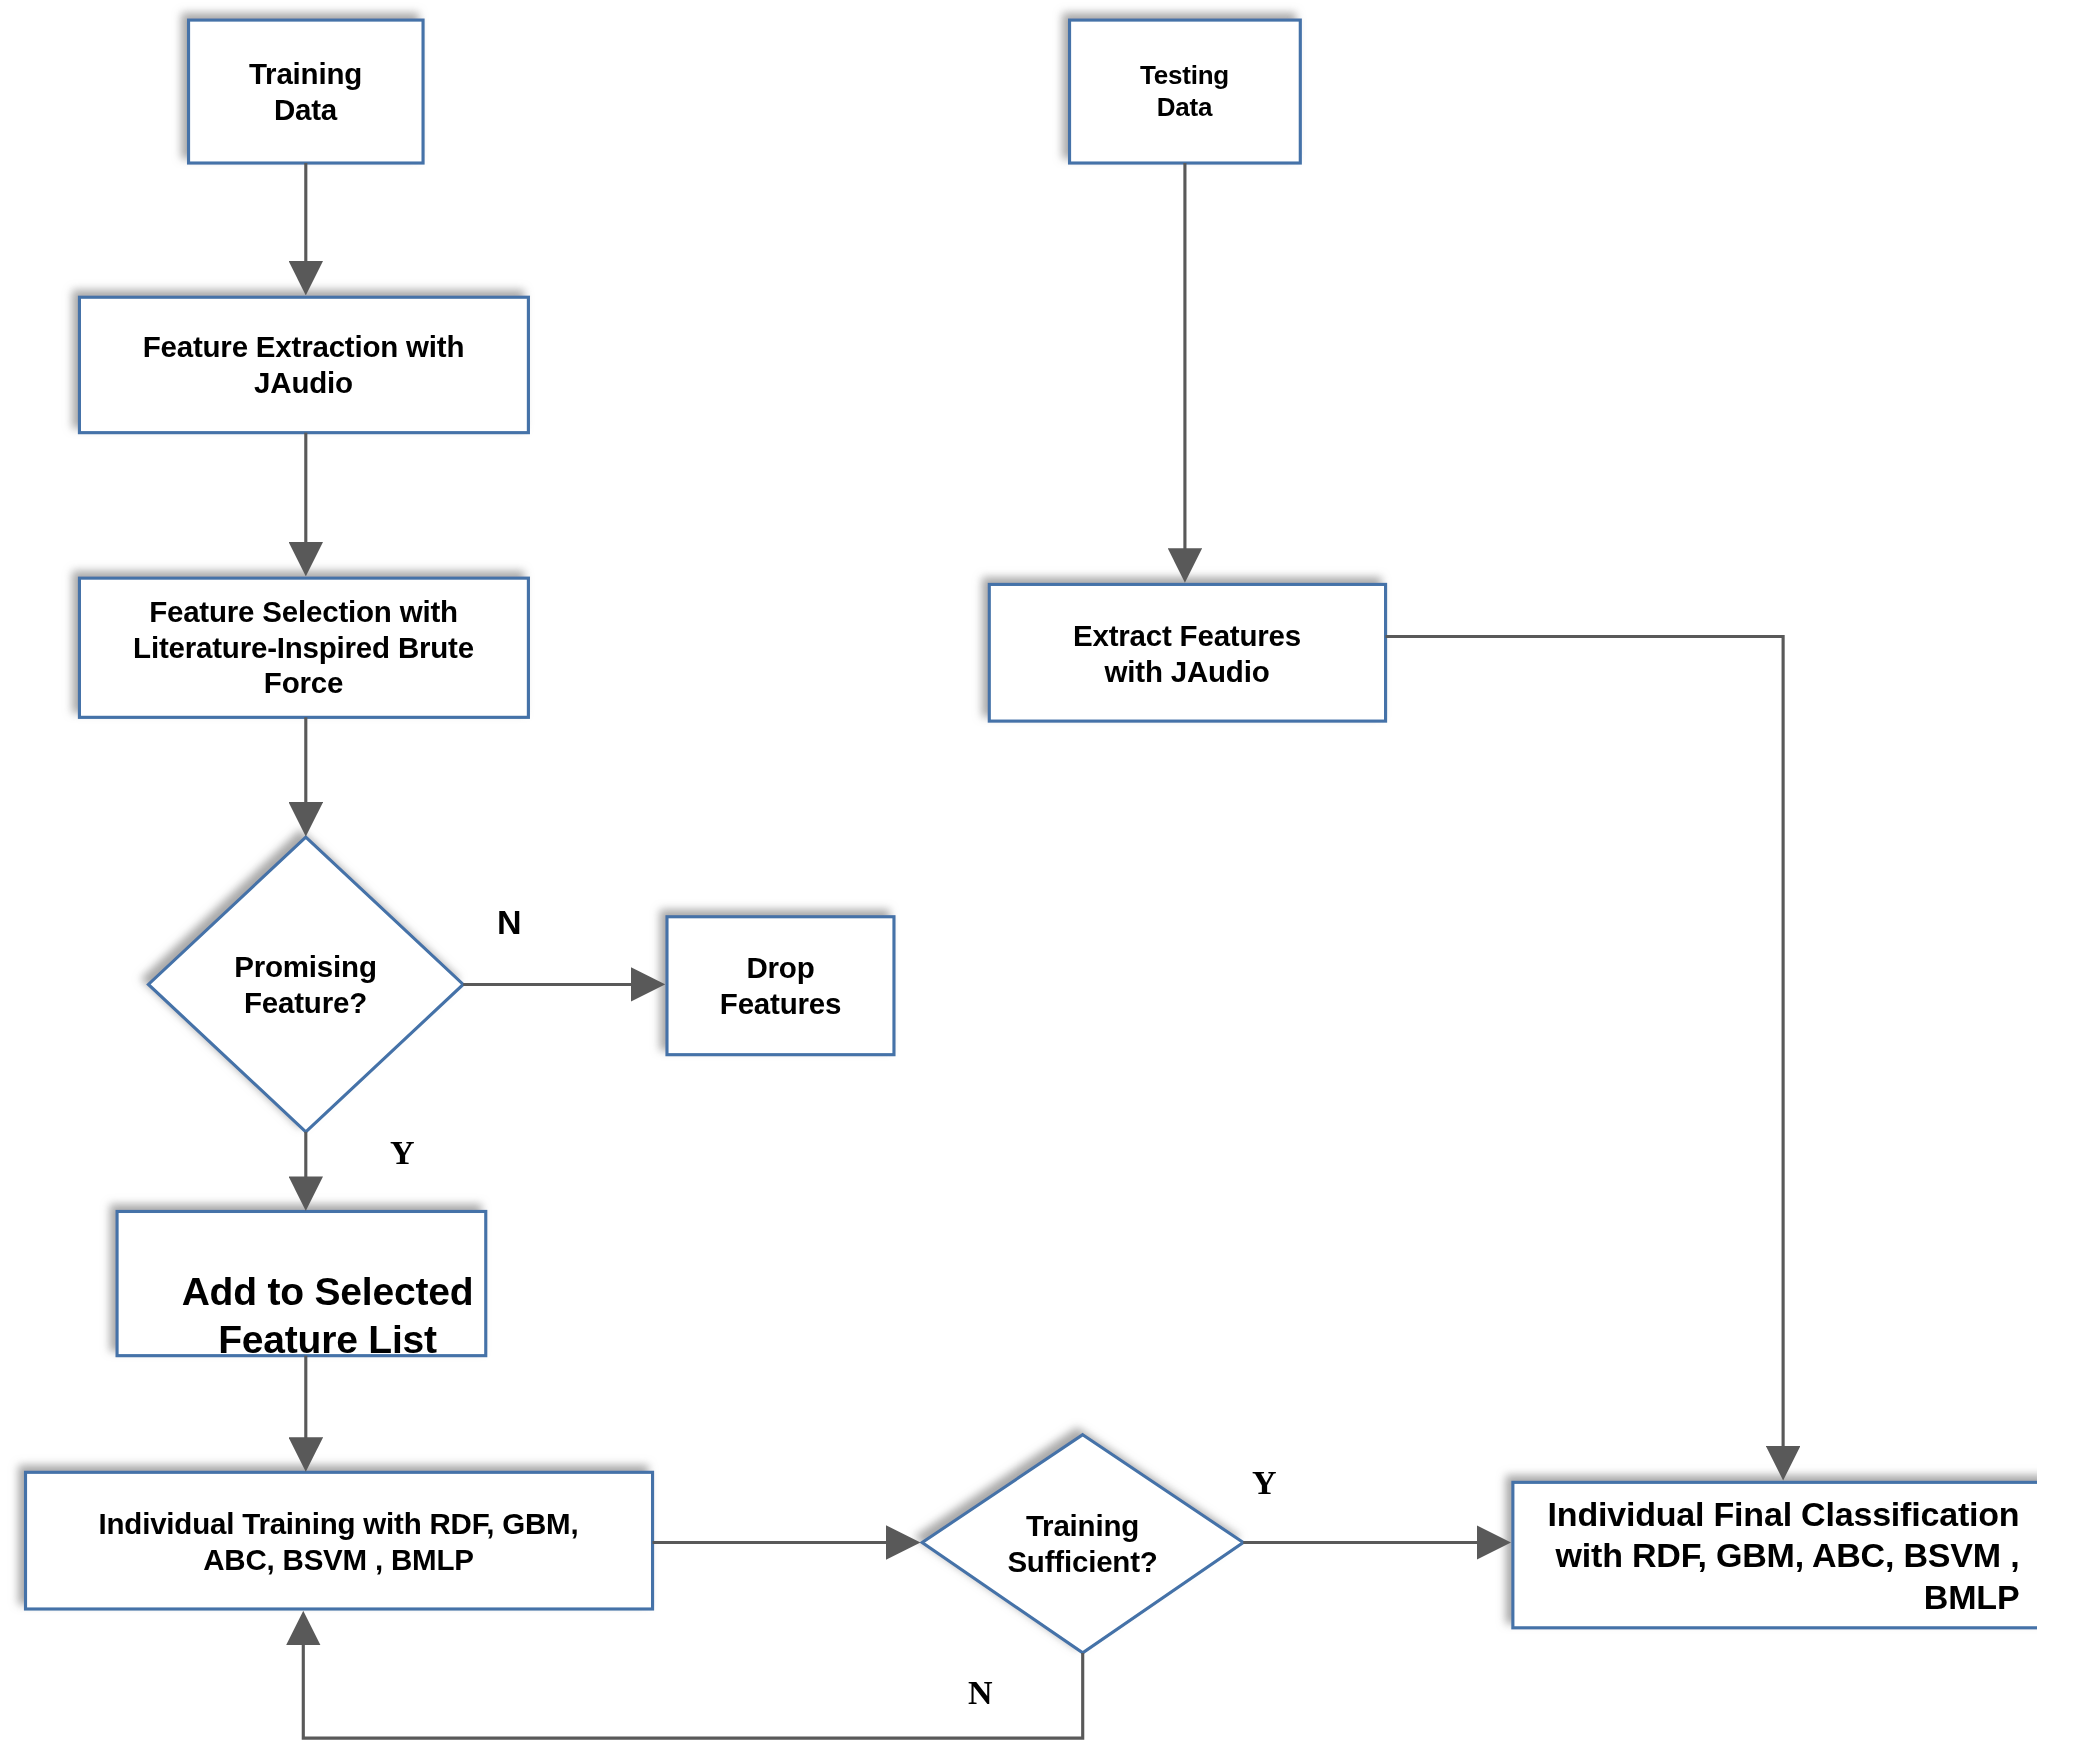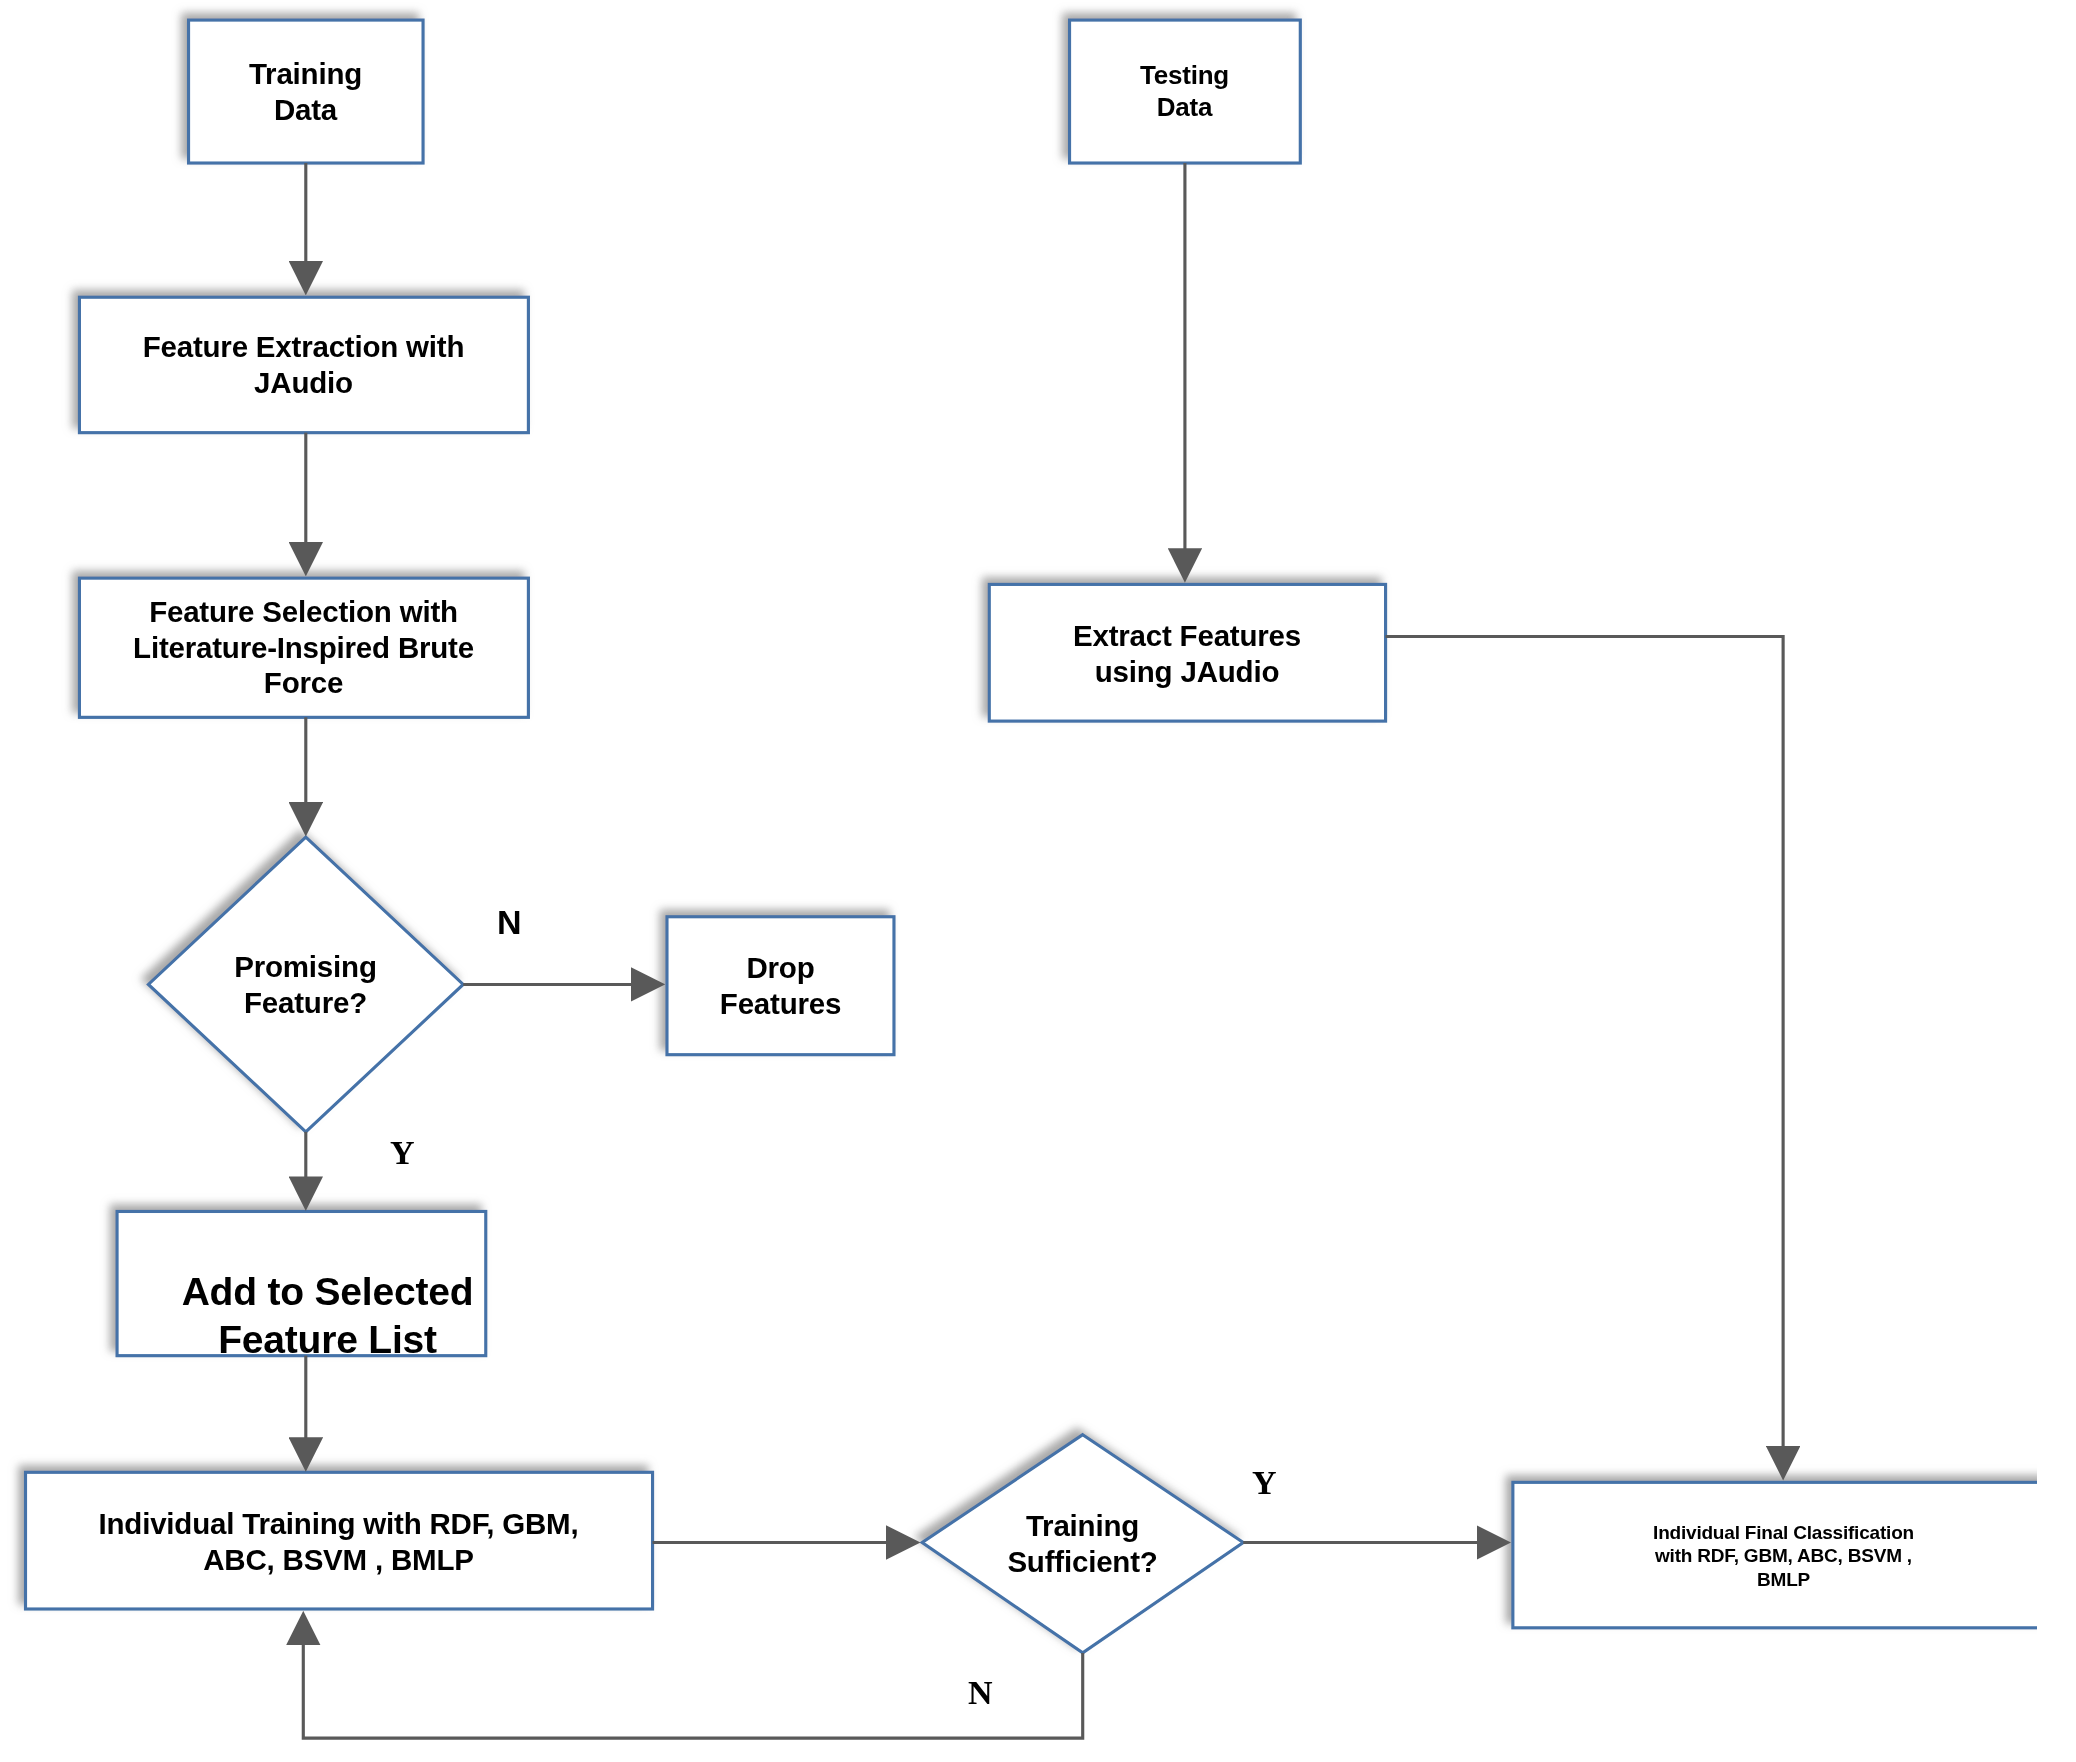--- a/index.html
+++ b/index.html
@@ -116,23 +116,23 @@
   <div class="node-text" style="left:25px;top:1473px;width:627px;height:137px;font-size:29.5px;text-align:center;">Individual Training with RDF, GBM,
 ABC, BSVM , BMLP</div>
 
   <div class="node-text" style="left:957px;top:1468px;width:251px;height:151px;font-size:29.5px;">Training
 Sufficient?</div>
 
   <div class="node-text" style="left:1069px;top:20px;width:231px;height:143px;font-size:26px;">Testing
 Data</div>
 
   <div class="node-text" style="left:989px;top:585px;width:396px;height:137px;font-size:29.5px;">Extract  Features
-using JAudio</div>
+with JAudio</div>
 
-  <div class="node-text" style="left:1513px;top:1483px;width:541px;height:146px;font-size:19px;">Individual Final Classification
+  <div class="node-text" style="left:1513px;top:1483px;width:541px;height:146px;font-size:34px;text-align:right;">Individual Final Classification
 with RDF, GBM, ABC, BSVM ,
 BMLP</div>
 
   <div class="edge-label sans" style="left:497px;top:905px;font-size:34px;">N</div>
 
   <div class="edge-label" style="left:390px;top:1136px;font-size:34px;">Y</div>
 
   <div class="edge-label" style="left:1252px;top:1466px;font-size:34px;">Y</div>
 
   <div class="edge-label" style="left:968px;top:1676px;font-size:34px;">N</div>

